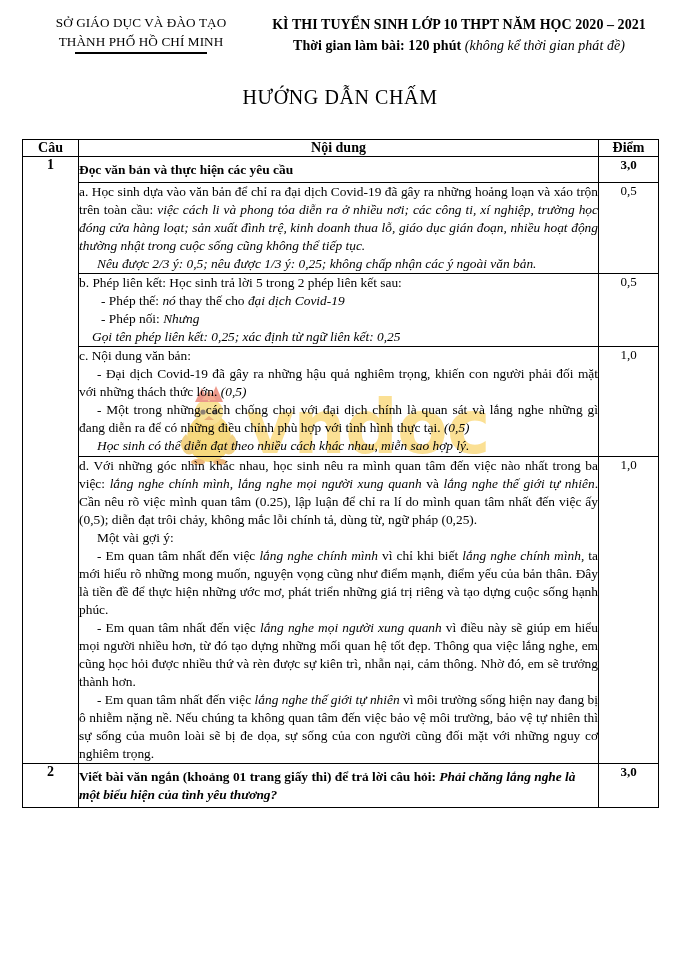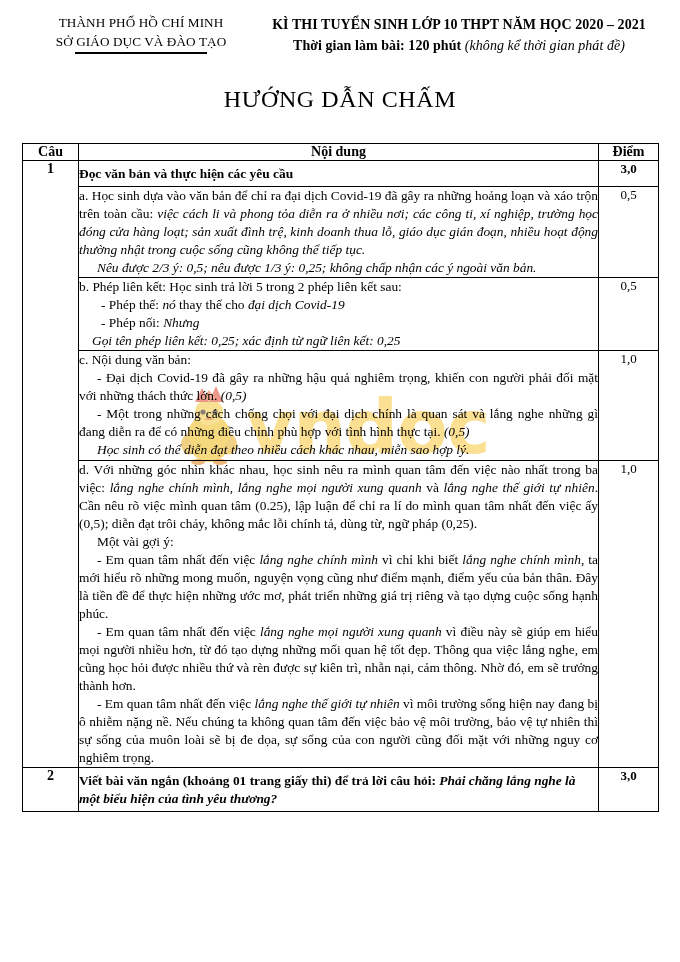--- a/index.html
+++ b/index.html
@@ -58,21 +58,21 @@
   }
   .header-right .hr-line { white-space: nowrap; }
   .header-right .normal-italic {
     font-weight: normal;
     font-style: italic;
   }
 
   
   .doc-title {
     text-align: center;
-    font-size: 24px;
+    font-size: 20px;
     letter-spacing: .6px;
     margin-top: 30px;
     margin-bottom: 0;
     font-weight: normal;
   }
 
   
   table.guide {
     width: 636px;
     margin: 30px auto 0 auto;
@@ -174,22 +174,22 @@
   .text-layer { position: relative; z-index: 10; }
 </style>
 </head>
 <body>
 
 <div class="page">
 
   <div class="doc-header text-layer">
 
     <div class="header-left">
+      <div class="hl-line">SỞ GIÁO DỤC VÀ ĐÀO TẠO</div>
       <div class="hl-line">THÀNH PHỐ HỒ CHÍ MINH</div>
-      <div class="hl-line">SỞ GIÁO DỤC VÀ ĐÀO TẠO</div>
       <div class="rule"></div>
     </div>
 
     <div class="header-right">
       <div class="hr-line">KÌ THI TUYỂN SINH LỚP 10 THPT NĂM HỌC 2020 – 2021</div>
       <div class="hr-line">
         <span>Thời gian làm bài: 120 phút</span><span> </span><span class="normal-italic">(không kể thời gian phát đề)</span>
       </div>
     </div>
 

